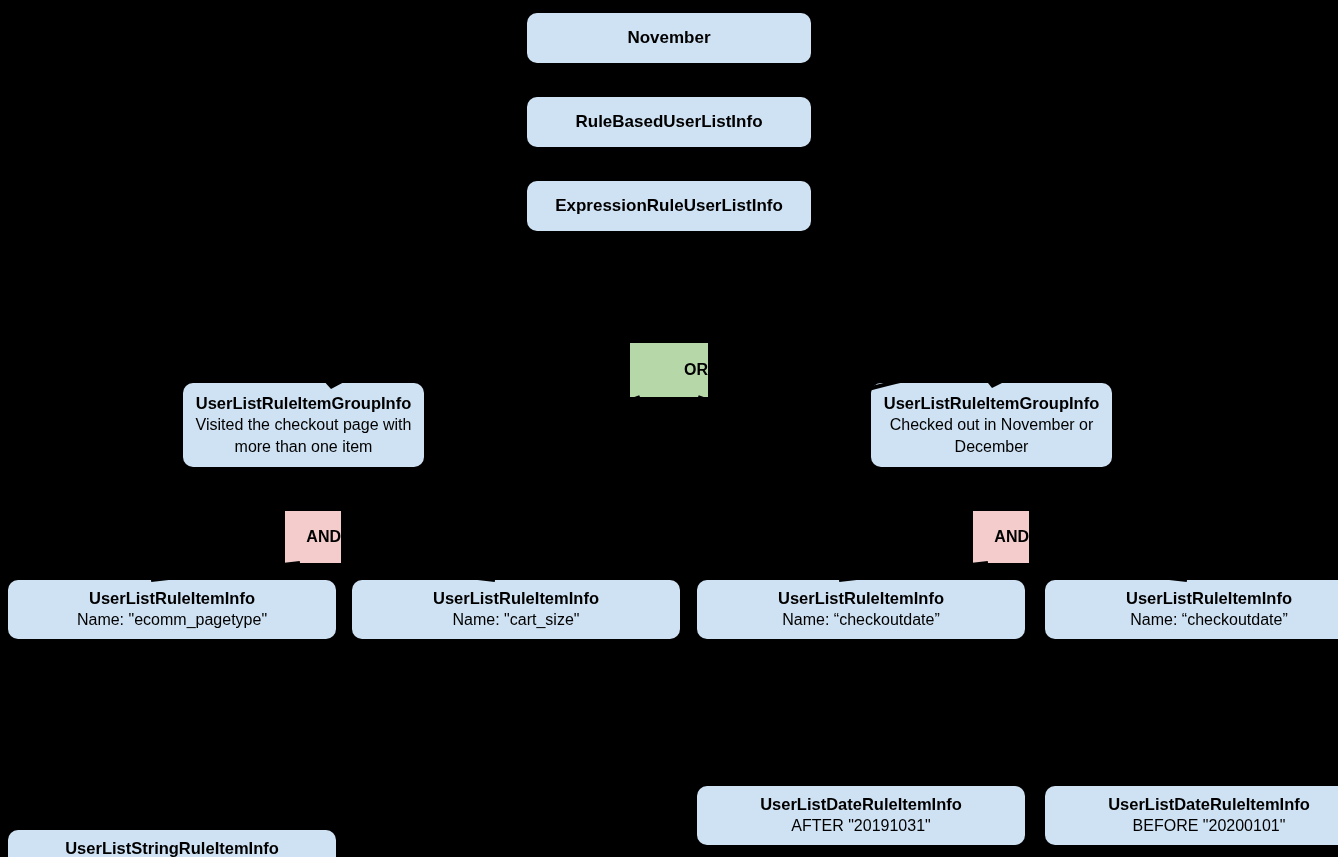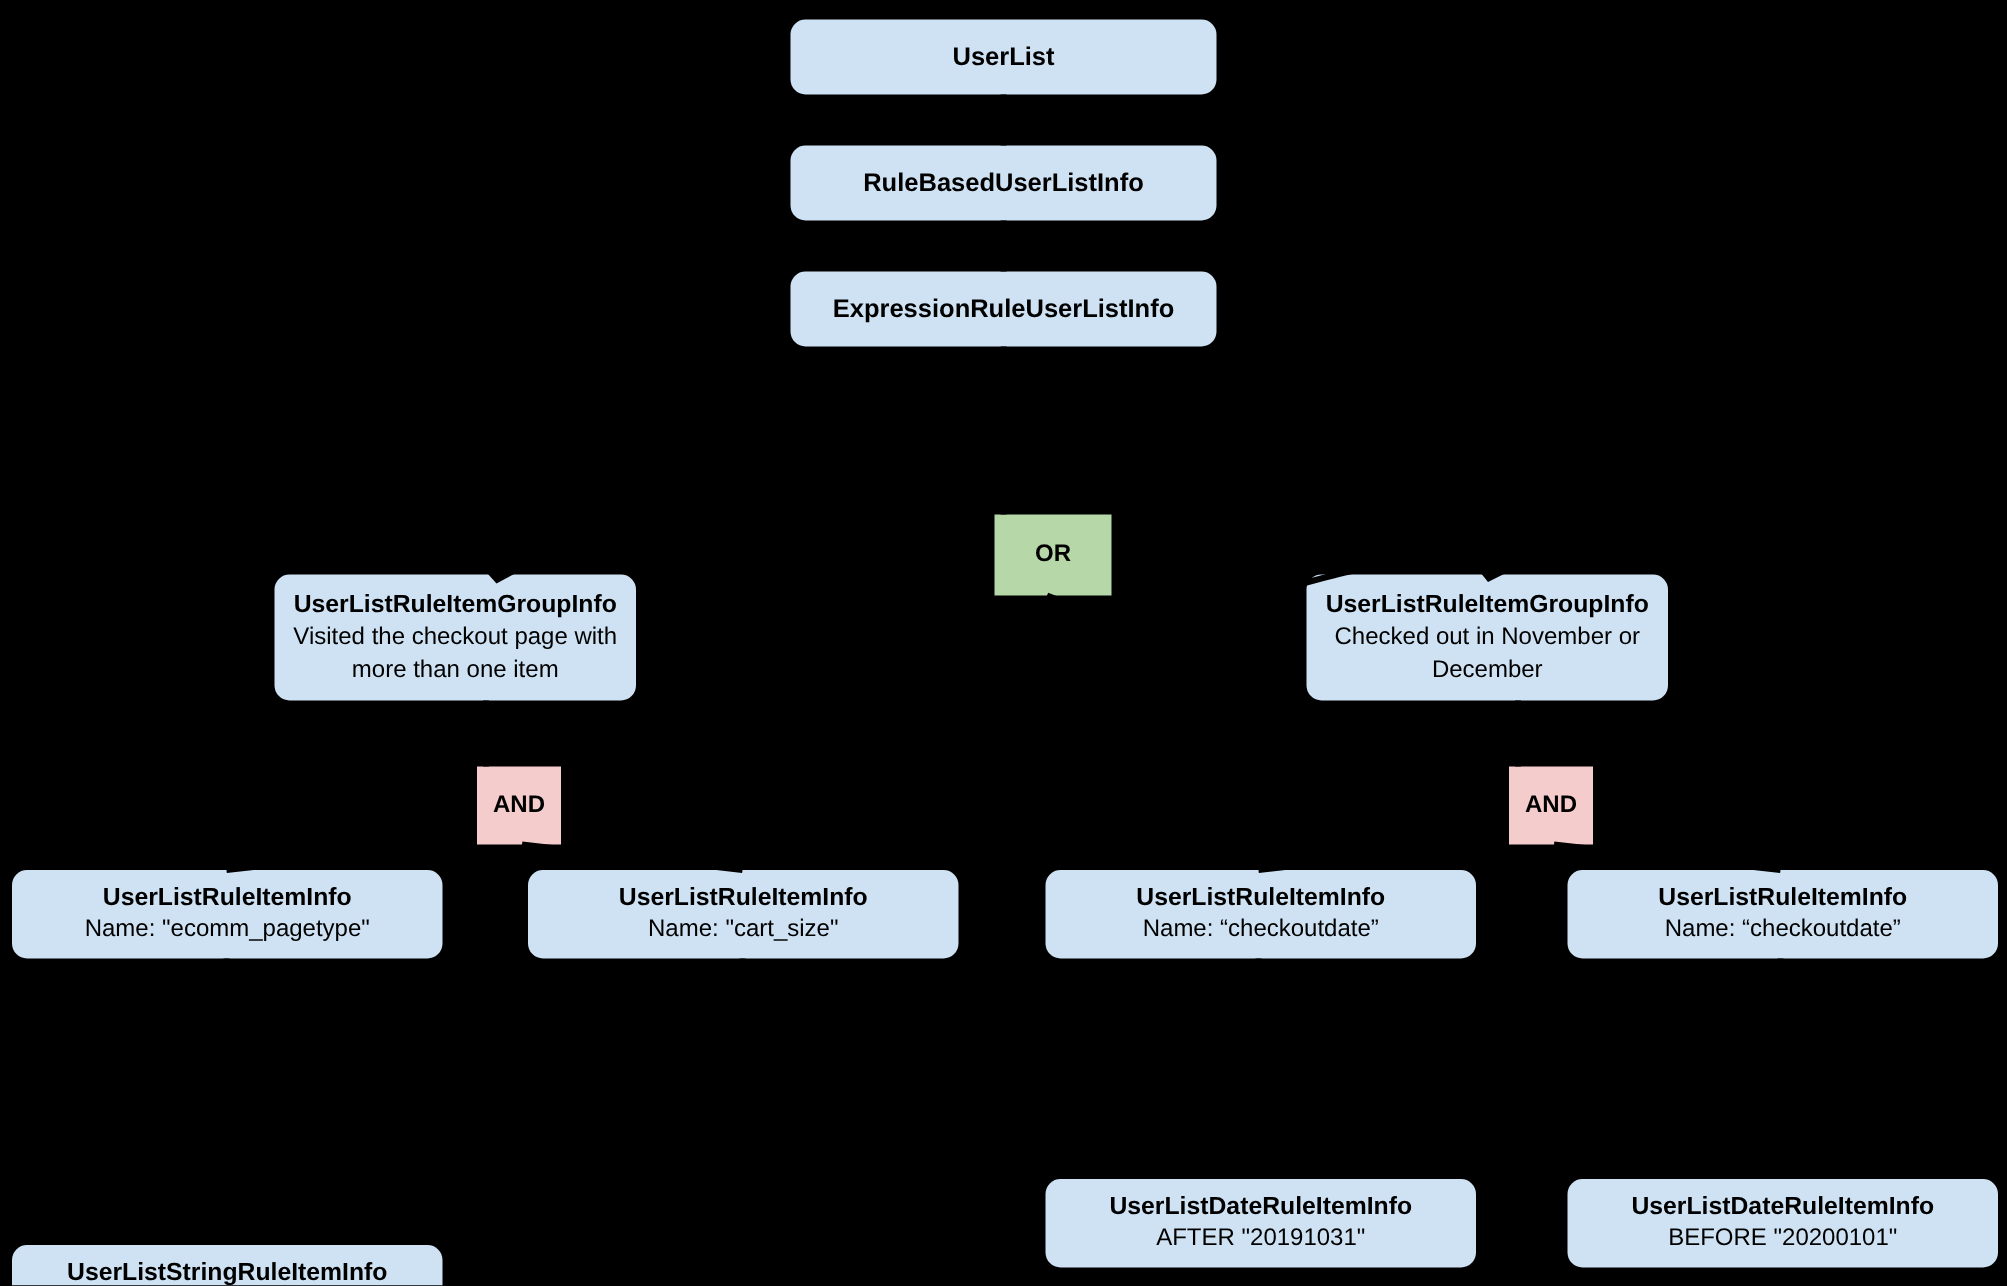--- a/index.html
+++ b/index.html
@@ -33,21 +33,21 @@
     width:284px;
     height:50px;
     left:527px;
     display:flex;
     align-items:center;
     justify-content:center;
     font-weight:bold;
     font-size:17px;
   }
   .two-line{
-    width:287px;
+    width:328px;
     height:59px;
     padding-top:7px;
   }
   .group-node{
     width:241px;
     height:84px;
     padding-top:9px;
   }
   .node .title{
     font-weight:bold;
@@ -58,25 +58,24 @@
   .node .detail{
     font-size:16px;
     line-height:22px;
     display:block;
     padding:0 8px;
   }
   .op{
     position:absolute;
     display:flex;
     align-items:center;
-    justify-content:center;
+    justify-content:flex-end;
     font-weight:bold;
     font-size:16px;
     color:var(--text);
-    margin-left:33px;
   }
   .op-or{
     width:78px;height:54px;
     left:630px;top:343px;
     background:var(--or-fill);
   }
   .op-and{
     width:56px;height:52px;
     top:511px;
     background:var(--and-fill);
@@ -86,21 +85,21 @@
     left:0;top:0;width:1338px;height:857px;
     pointer-events:none;
   }
 </style>
 </head>
 <body>
 
 <div class="canvas">
 
   <div class="node chain-node" style="top:13px">
-    <span>UserList</span>
+    <span>November</span>
   </div>
   <div class="node chain-node" style="top:97px">
     <span>RuleBasedUserListInfo</span>
   </div>
   <div class="node chain-node" style="top:181px">
     <span>ExpressionRuleUserListInfo</span>
   </div>
 
   <div class="op op-or">
     <span>OR</span>

